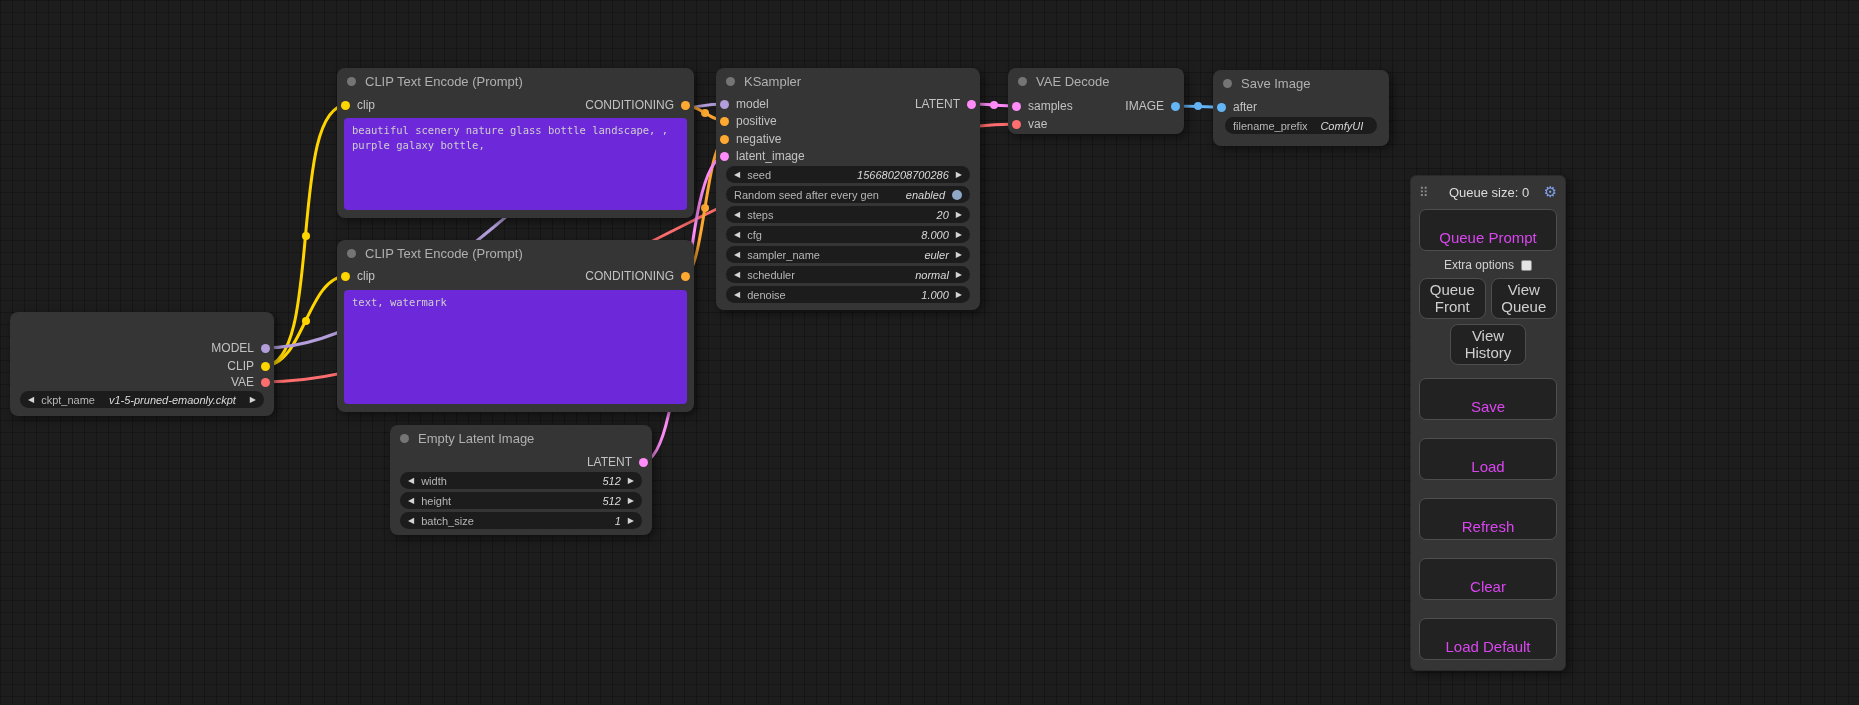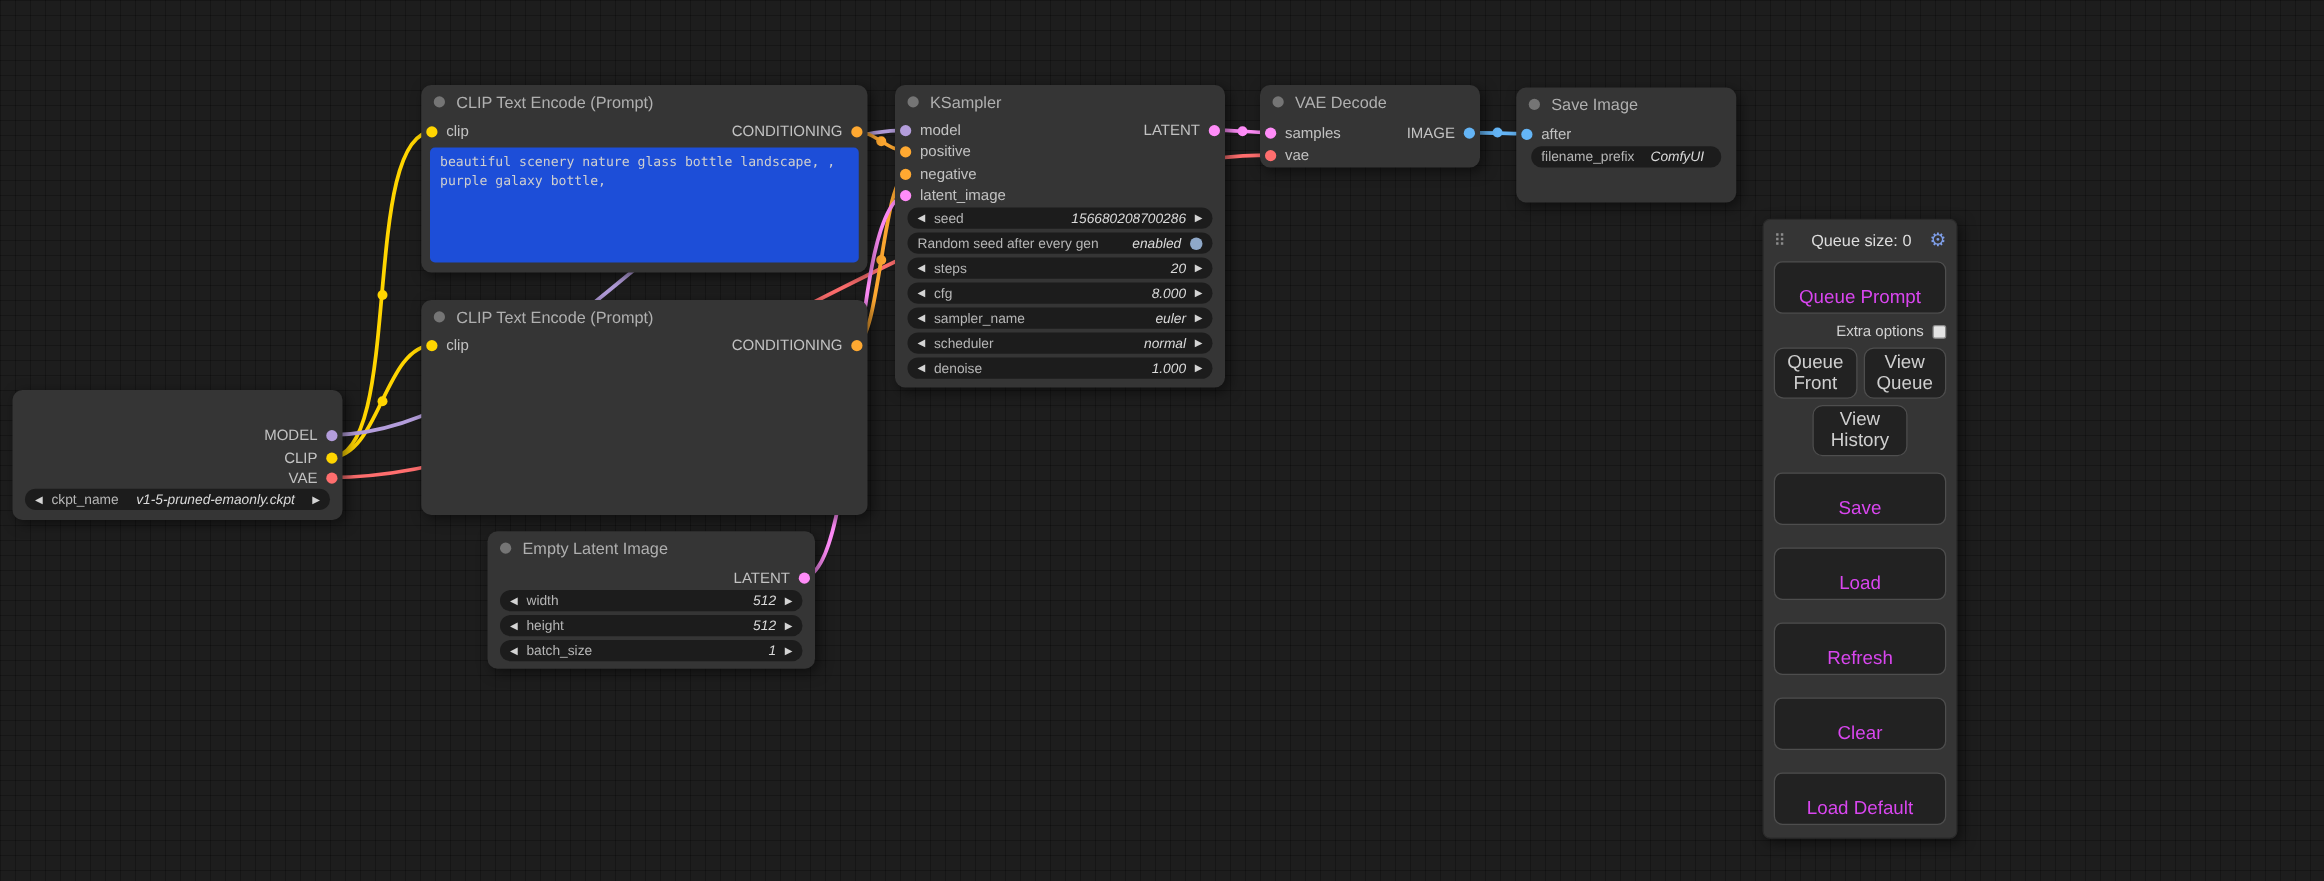--- a/index.html
+++ b/index.html
@@ -27,34 +27,34 @@
   .sdot { width: 9px; height: 9px; border-radius: 50%; flex: 0 0 auto; }
   .c-model { background: #B39DDB; } .c-clip { background: #FFD500; } .c-vae { background: #FF6E6E; }
   .c-cond { background: #FFA931; } .c-latent { background: #FF8CF8; } .c-image { background: #64B5F6; }
   .widget { position: absolute; height: 17px; background: #1c1c1c; border-radius: 9px;
     display: flex; align-items: center; gap: 7px; padding: 0 8px; font-size: 11px; color: #ccc; }
   .warrow { font-size: 8px; color: #d4d4d4; line-height: 1; cursor: pointer; }
   .wlabel { color: #b6b6b6; white-space: nowrap; }
   .wvalue { margin-left: auto; color: #dadada; white-space: nowrap; font-style: italic; }
   .wvalue.center { margin: 0 auto; }
   .toggle-dot { width: 10px; height: 10px; border-radius: 50%; background: #8FA8C8; flex: 0 0 auto; cursor: pointer; }
-  .ntext { position: absolute; background: #1d4ed8; border-radius: 4px; padding: 5px 8px;
+  .ntext { position: absolute; background: #6d28d9; border-radius: 4px; padding: 5px 8px;
     font-family: "DejaVu Sans Mono", monospace; font-size: 10.5px; line-height: 1.4;
     color: #cfcfcf; white-space: pre-wrap; overflow: hidden; cursor: text; }
   .menu { position: absolute; left: 1410px; top: 175px; width: 156px; z-index: 3;
     background: #353535; border: 1px solid #2a2a2a; border-radius: 6px;
     padding: 5px 8px 10px; box-shadow: 3px 3px 10px rgba(0,0,0,0.5); }
   .menu-header { display: flex; align-items: center; height: 22px; color: #ddd; font-size: 13px; }
   .drag-handle { color: #8c8c8c; font-size: 13px; margin-right: 6px; cursor: grab; }
   .queue-size { flex: 1; text-align: center; }
   .gear { color: #7F9FEA; font-size: 15px; cursor: pointer; }
   .btn { display: block; width: 100%; background: #222; border: 1px solid #4e4e4e; border-radius: 7px;
     color: #d946ef; font-size: 15px; line-height: 1; padding: 20px 0 5px; text-align: center;
     font-family: inherit; cursor: pointer; margin-top: 6px; }
-  .extra-row { display: flex; align-items: center; justify-content: flex-end; gap: 7px;
+  .extra-row { display: flex; align-items: center; justify-content: center; gap: 7px;
     margin-top: 7px; color: #d2d2d2; font-size: 12px; }
   .checkbox { width: 11px; height: 11px; background: #e4e4e4; border-radius: 2px; border: 1px solid #8a8a8a; cursor: pointer; }
   .btn-row { display: flex; gap: 5px; margin-top: 6px; }
   .btn-sm { flex: 1; background: #222; border: 1px solid #4e4e4e; border-radius: 8px; color: #cfcfcf;
     font-size: 15px; padding: 2px 0 3px; text-align: center; font-family: inherit; cursor: pointer; }
   .hist-row { display: flex; justify-content: center; margin-top: 5px; }
   .btn-sm.history { flex: 0 0 auto; width: 76px; }
   .stack { margin-top: 13px; display: flex; flex-direction: column; gap: 18px; }
   .stack .btn { margin-top: 0; }
 </style>
@@ -133,20 +133,21 @@
     <span>CLIP Text Encode (Prompt)</span>
   </div>
   <div class="slot" style="left:4px;top:28px">
     <span class="sdot c-clip"></span>
     <span>clip</span>
   </div>
   <div class="slot out" style="right:4px;top:28px">
     <span class="sdot c-cond"></span>
     <span>CONDITIONING</span>
   </div>
+  <div class="ntext" style="left:7px;top:50px;width:343px;height:114px">text, watermark</div>
 </div>
 
 <div class="node" style="left:390px;top:425px;width:262px;height:110px">
   <div class="node-title">
     <span class="collapse-dot"></span>
     <span>Empty Latent Image</span>
   </div>
   <div class="slot out" style="right:4px;top:29px">
     <span class="sdot c-latent"></span>
     <span>LATENT</span>
@@ -251,21 +252,21 @@
   <div class="slot" style="left:4px;top:48px">
     <span class="sdot c-vae"></span>
     <span>vae</span>
   </div>
   <div class="slot out" style="right:4px;top:30px">
     <span class="sdot c-image"></span>
     <span>IMAGE</span>
   </div>
 </div>
 
-<div class="node" style="left:1213px;top:70px;width:176px;height:92px">
+<div class="node" style="left:1213px;top:70px;width:176px;height:76px">
   <div class="node-title">
     <span class="collapse-dot"></span>
     <span>Save Image</span>
   </div>
   <div class="slot" style="left:4px;top:29px">
     <span class="sdot c-image"></span>
     <span>after</span>
   </div>
   <div class="widget" style="left:12px;top:47px;width:152px">
     <span class="wlabel">filename_prefix</span>

